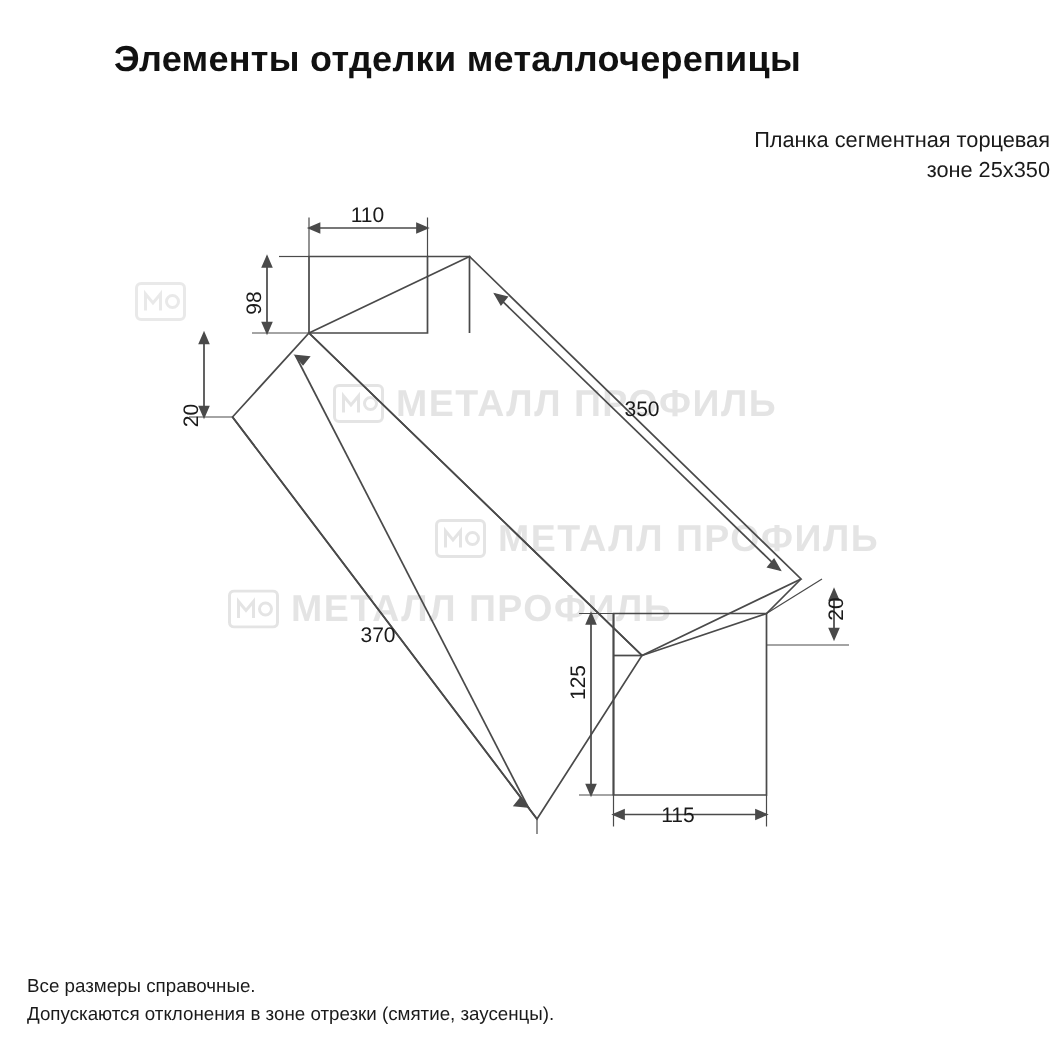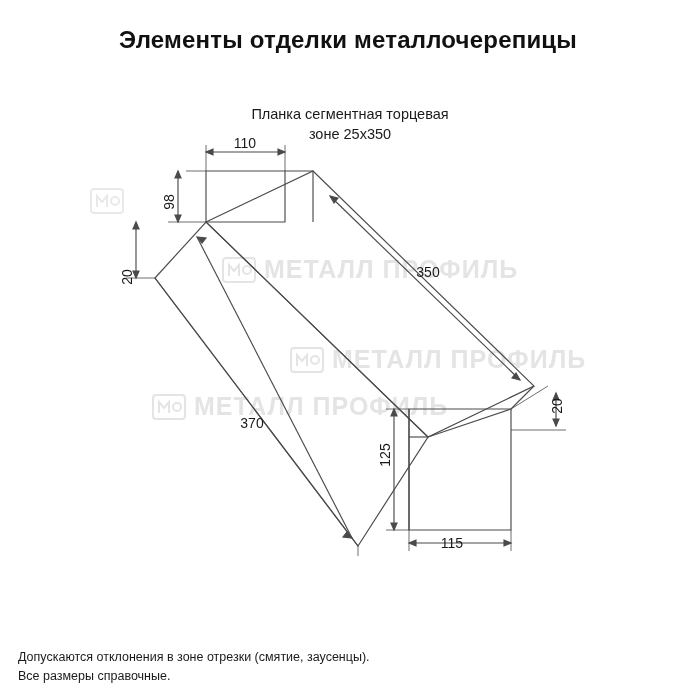--- a/index.html
+++ b/index.html
@@ -22,28 +22,27 @@
   .title {
     position: absolute;
     top: 26px;
     left: 0;
     width: 610px;
     text-align: center;
     font-size: 24px;
     font-weight: bold;
     color: #111;
     letter-spacing: 0.2px;
-    padding-left: 43px;
   }
   .subtitle {
     position: absolute;
-    top: 104px;
+    top: 84px;
     left: 0;
     width: 700px;
-    text-align: center;
+    text-align: right;
     font-size: 14.5px;
     color: #1a1a1a;
     line-height: 20px;
   }
   .drawing {
     position: absolute;
     top: 0;
     left: 0;
     width: 700px;
     height: 700px;
@@ -206,17 +205,17 @@
       <text x="132" y="277" text-anchor="middle" transform="rotate(-90 132 277)">20</text>
       <text x="428" y="277" text-anchor="middle">350</text>
       <text x="252" y="428" text-anchor="middle">370</text>
       <text x="562" y="406" text-anchor="middle" transform="rotate(-90 562 406)">20</text>
       <text x="390" y="455" text-anchor="middle" transform="rotate(-90 390 455)">125</text>
       <text x="452" y="548" text-anchor="middle">115</text>
     </g>
   </svg>
 
   <div class="footnotes">
+    <div>Все размеры справочные.</div>
     <div>Допускаются отклонения в зоне отрезки (смятие, заусенцы).</div>
-    <div>Все размеры справочные.</div>
   </div>
 
 </div>
 
 </body></html>

